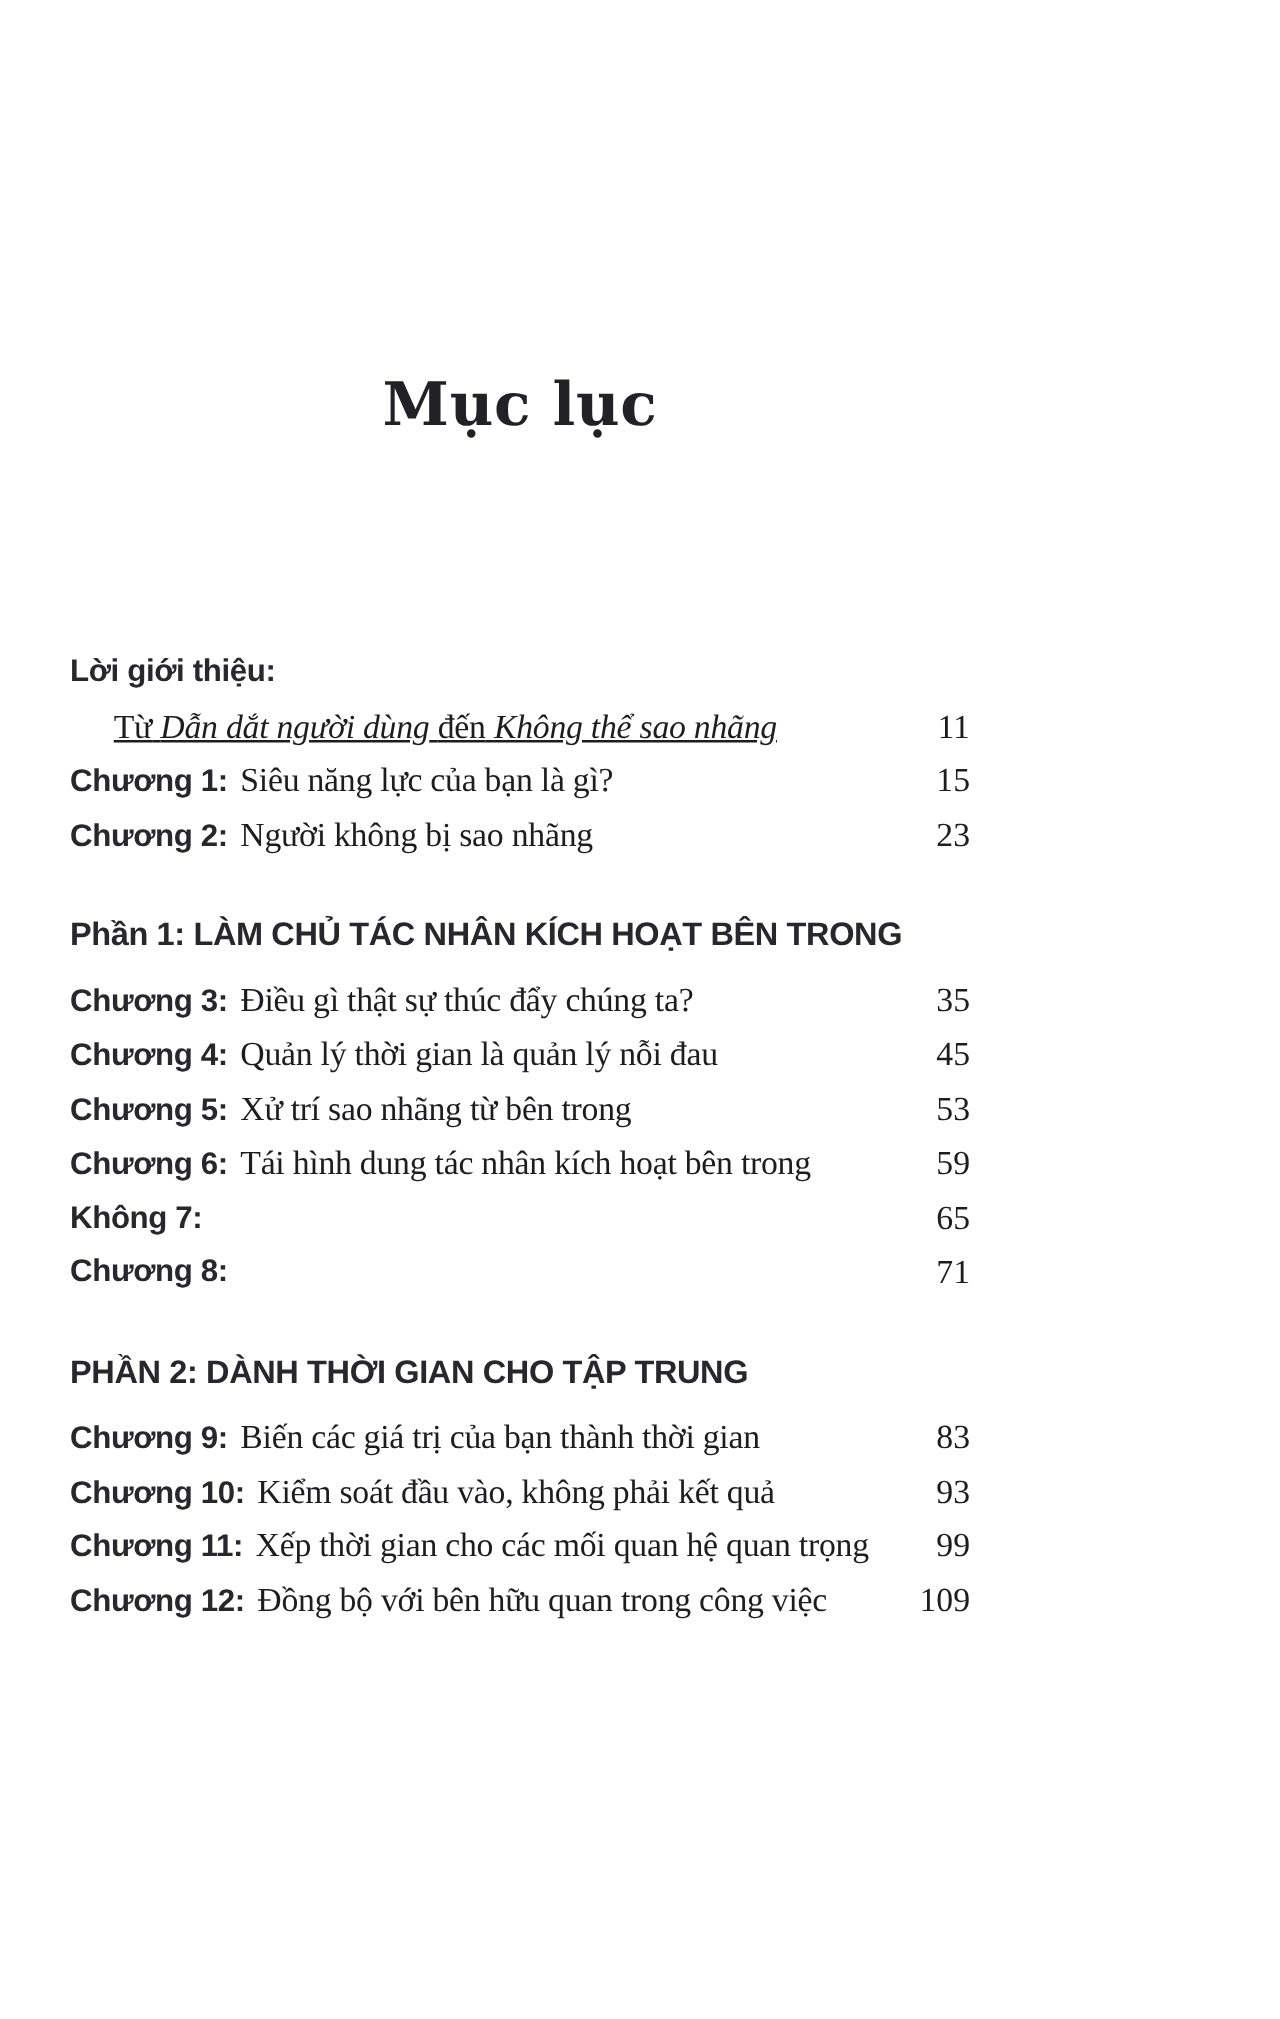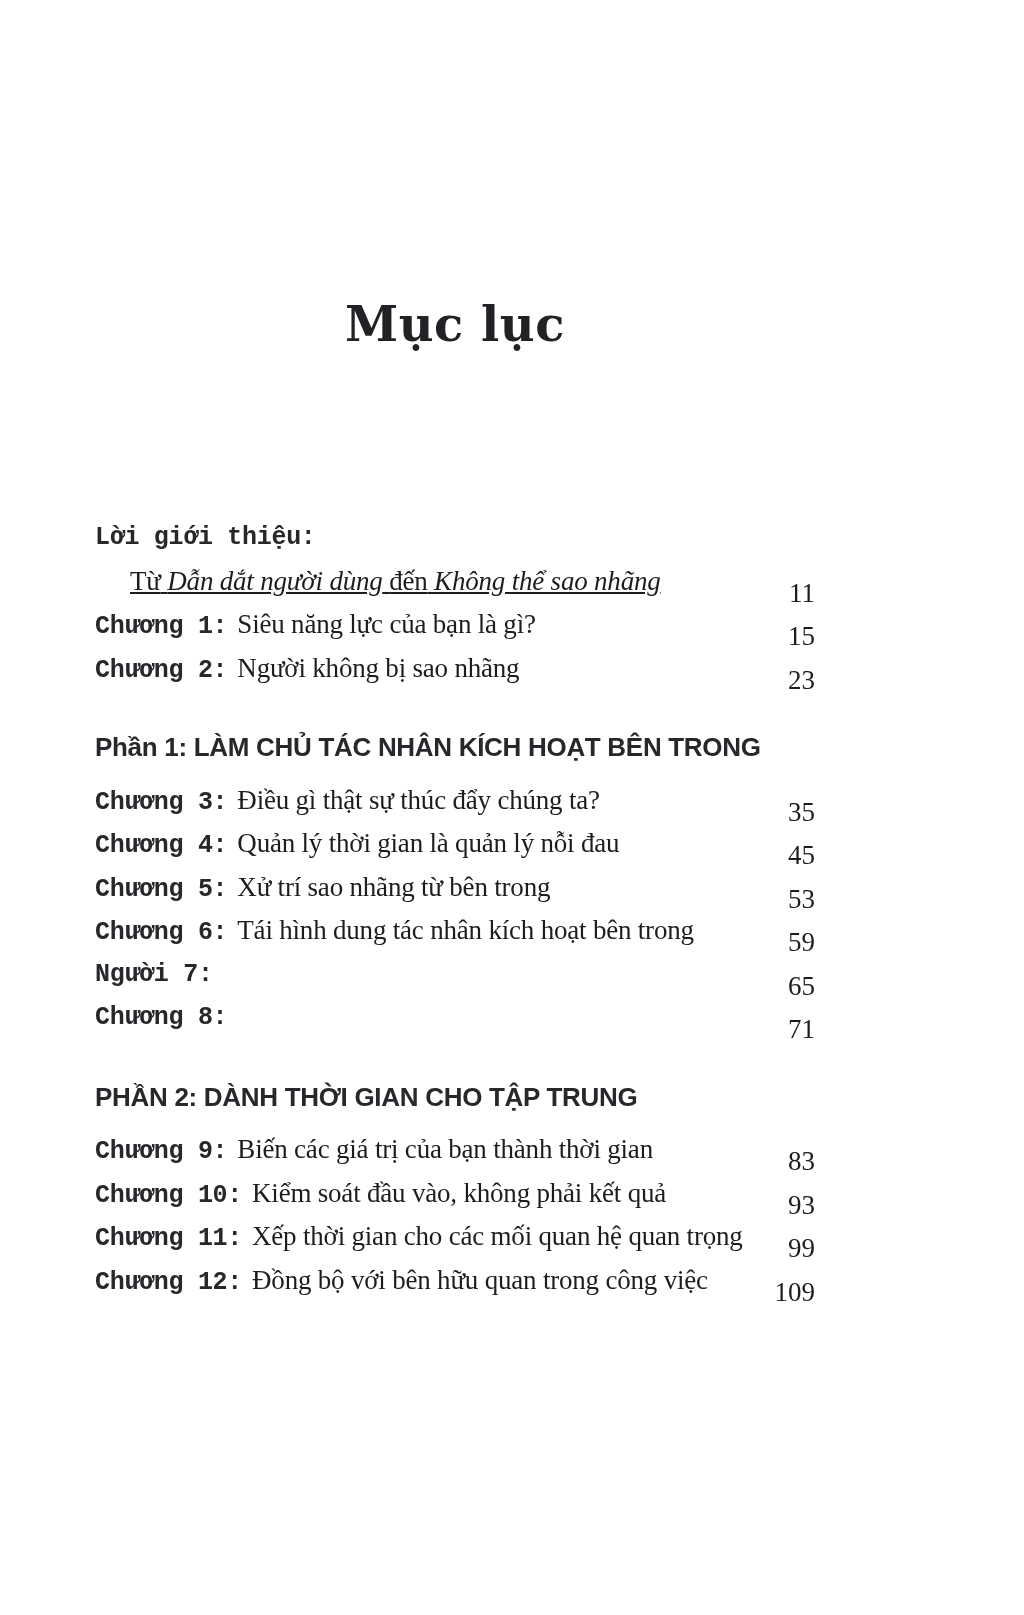--- a/index.html
+++ b/index.html
@@ -5,21 +5,21 @@
   * { margin: 0; padding: 0; box-sizing: border-box; }
   html, body { background: #ffffff; }
   body {
     width: 1024px;
     height: 1615px;
     overflow: hidden;
     font-family: "Liberation Serif", "DejaVu Serif", serif;
     color: #1d1d20;
   }
   .content {
-    margin-left: 95px;
+    margin-left: 56px;
     width: 720px;
   }
   .page-title {
     margin-top: 296px;
     text-align: center;
     font-family: "DejaVu Serif", "Liberation Serif", serif;
     font-weight: bold;
     font-size: 48px;
     line-height: 57px;
     color: #222226;
@@ -31,39 +31,39 @@
   .row {
     position: relative;
     height: 43.5px;
     line-height: 43.5px;
     display: flex;
     align-items: baseline;
     padding-right: 64px;
     white-space: nowrap;
   }
   .label {
-    font-family: Liberation Mono, monospace;
+    font-family: Liberation Sans, sans-serif;
     font-weight: bold;
     font-size: 25px;
     letter-spacing: -0.3px;
     color: #28282c;
     margin-right: 10px;
     flex: 0 0 auto;
   }
   .etitle {
     font-family: "Liberation Serif", "DejaVu Serif", serif;
     font-size: 27px;
     letter-spacing: -0.2px;
     color: #1d1d20;
     flex: 0 1 auto;
   }
   .pnum {
     position: absolute;
     right: 0;
-    top: 12px;
+    top: 0;
     line-height: 43.5px;
     font-family: "Liberation Serif", "DejaVu Serif", serif;
     font-size: 27px;
     color: #1d1d20;
   }
   .intro-sub {
     padding-left: 35px;
     text-decoration: underline;
   }
   .intro-sub .seg {
@@ -144,21 +144,21 @@
       <span class="pnum">53</span>
     </div>
 
     <div class="row">
       <span class="label">Chương 6:</span>
       <span class="etitle">Tái hình dung tác nhân kích hoạt bên trong</span>
       <span class="pnum">59</span>
     </div>
 
     <div class="row">
-      <span class="label">Người 7:</span>
+      <span class="label">Không 7:</span>
       <span class="pnum">65</span>
     </div>
 
     <div class="row">
       <span class="label">Chương 8:</span>
       <span class="pnum">71</span>
     </div>
 
     <div class="section-heading">PHẦN 2: DÀNH THỜI GIAN CHO TẬP TRUNG</div>
 

